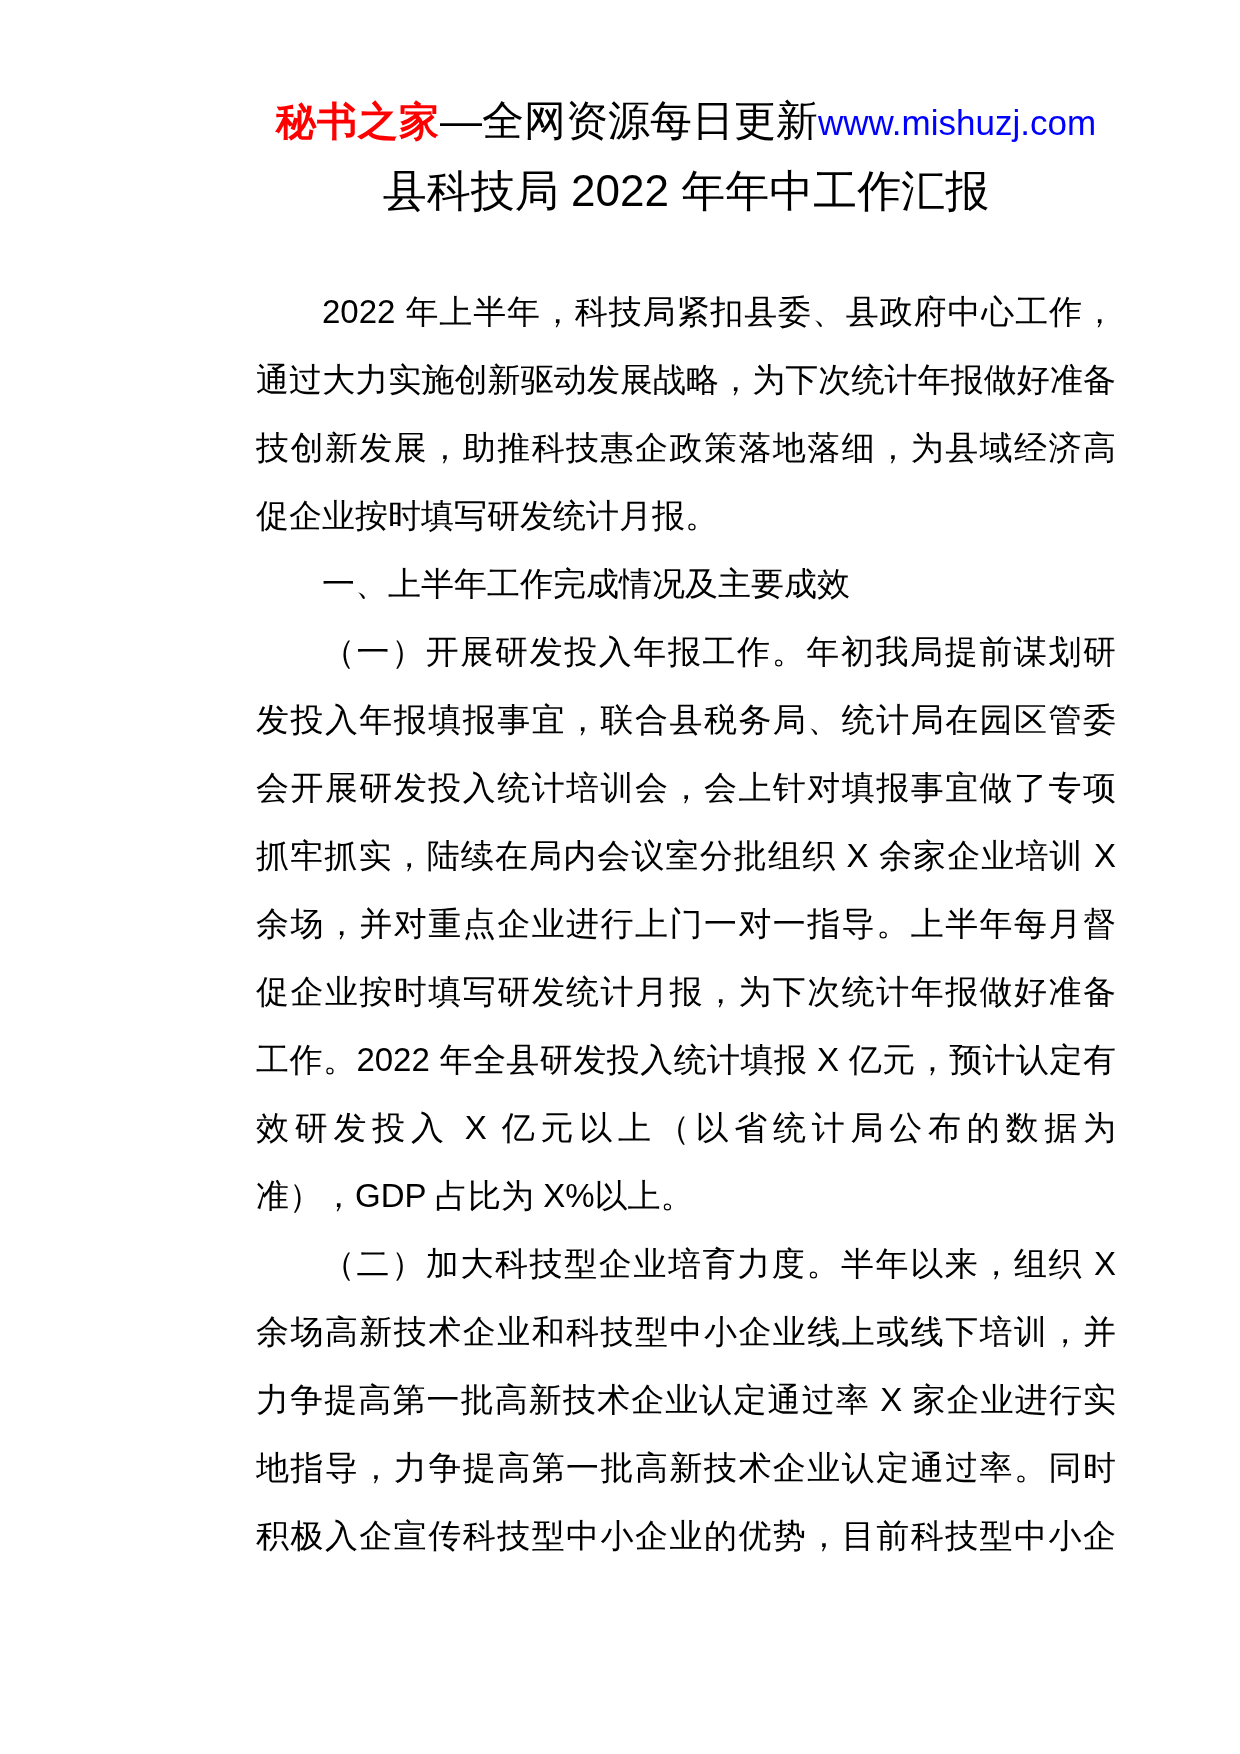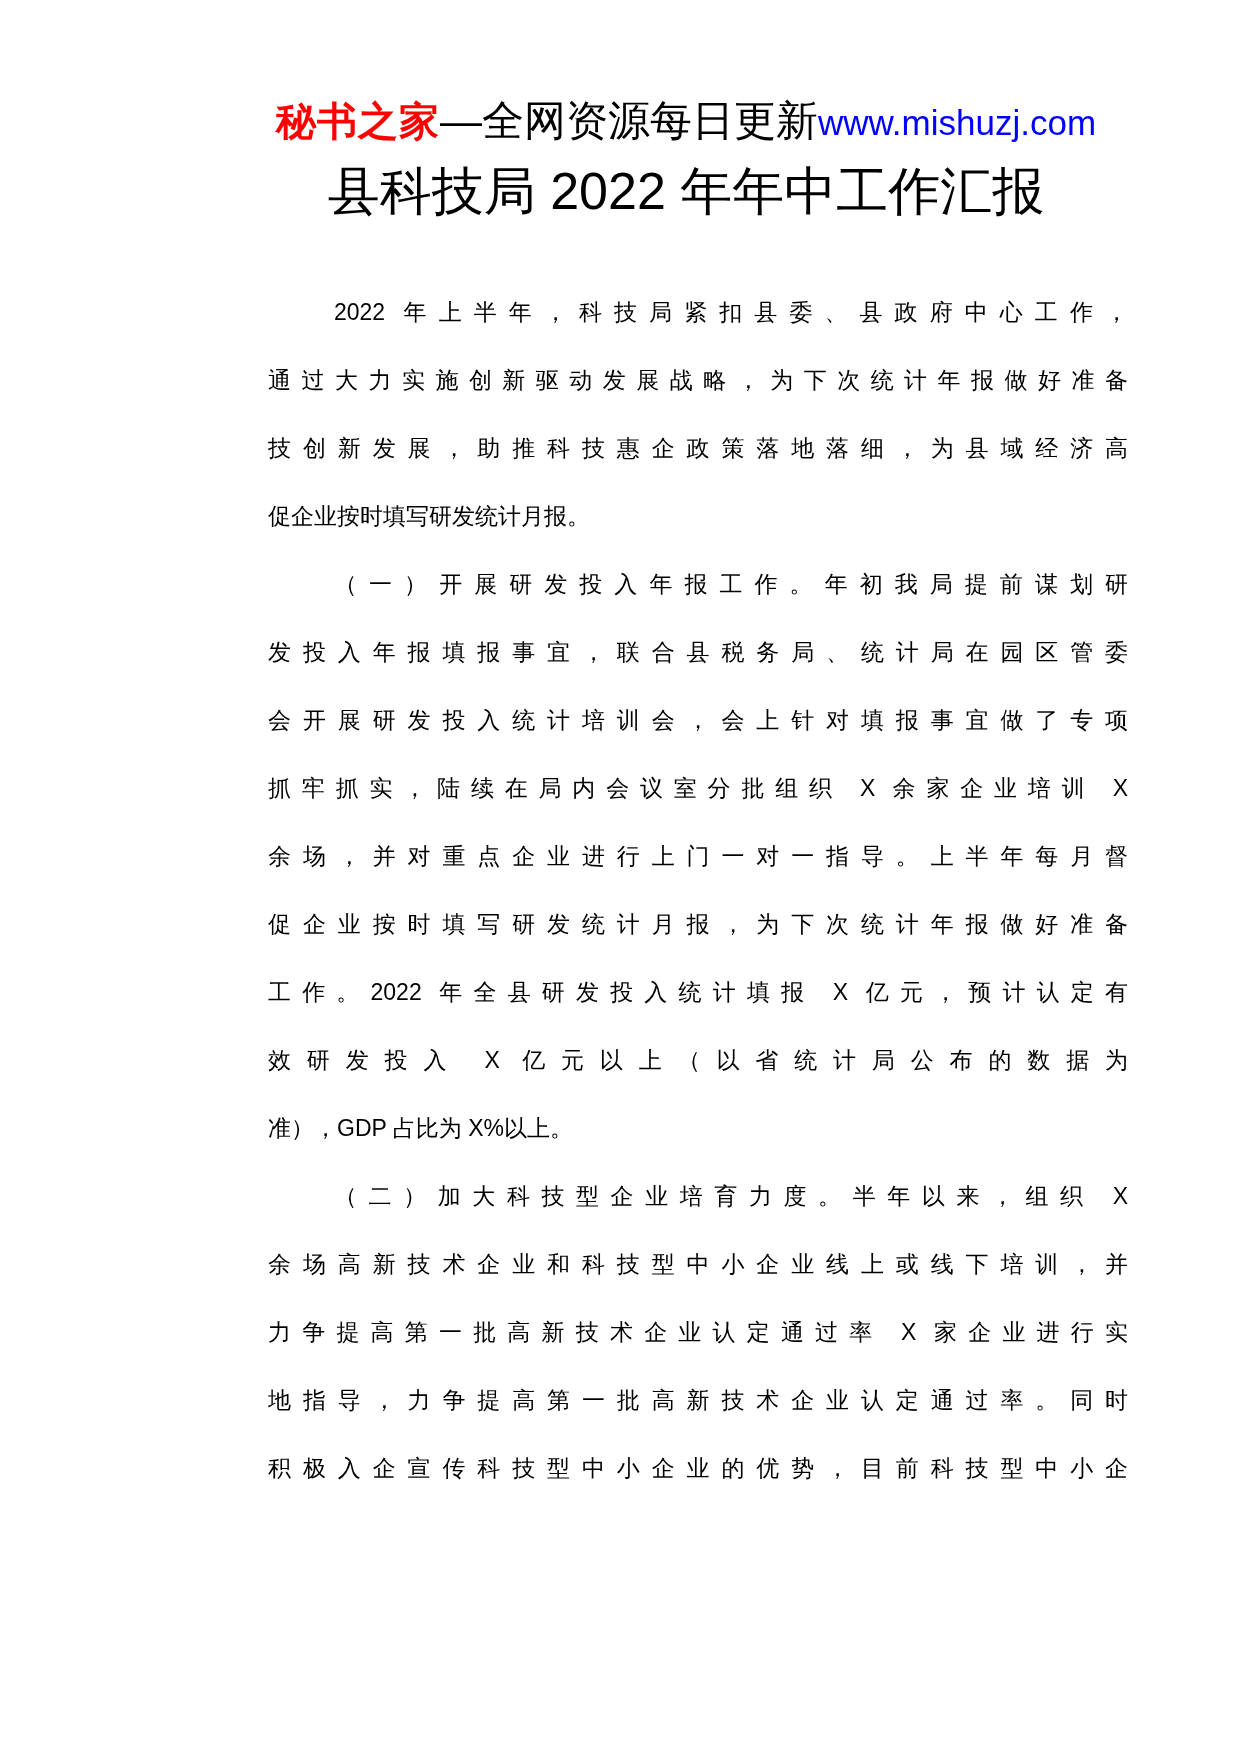--- a/index.html
+++ b/index.html
@@ -44,30 +44,30 @@
   }
   
   .doc-title {
     position: absolute;
     left: 188px;
     top: 160px;
     width: 860px;
     height: 62px;
     line-height: 62px;
     text-align: center;
-    font-size: 52px;
+    font-size: 44px;
     white-space: nowrap;
   }
   
   .body-text {
     position: absolute;
-    left: 200px;
+    left: 188px;
     top: 278px;
     width: 860px;
-    font-size: 23px;
+    font-size: 33px;
     line-height: 68px;
   }
   .line {
     height: 68px;
     overflow: hidden;
     text-align: justify;
     text-align-last: justify;
   }
   .line.end {
     text-align: left;
@@ -90,20 +90,21 @@
 
   <div class="doc-title">县科技局 2022 年年中工作汇报</div>
 
   <div class="body-text">
 
     <div class="line fill indent">2022 年上半年，科技局紧扣县委、县政府中心工作，</div>
     <div class="line fill">通过大力实施创新驱动发展战略，为下次统计年报做好准备</div>
     <div class="line fill">技创新发展，助推科技惠企政策落地落细，为县域经济高</div>
     <div class="line end">促企业按时填写研发统计月报。</div>
 
+    <div class="line end indent">一、上半年工作完成情况及主要成效</div>
 
     <div class="line fill indent">（一）开展研发投入年报工作。年初我局提前谋划研</div>
     <div class="line fill">发投入年报填报事宜，联合县税务局、统计局在园区管委</div>
     <div class="line fill">会开展研发投入统计培训会，会上针对填报事宜做了专项</div>
     <div class="line fill">抓牢抓实，陆续在局内会议室分批组织 X 余家企业培训 X</div>
     <div class="line fill">余场，并对重点企业进行上门一对一指导。上半年每月督</div>
     <div class="line fill">促企业按时填写研发统计月报，为下次统计年报做好准备</div>
     <div class="line fill">工作。2022 年全县研发投入统计填报 X 亿元，预计认定有</div>
     <div class="line fill">效研发投入 X 亿元以上（以省统计局公布的数据为</div>
     <div class="line end">准），GDP 占比为 X%以上。</div>

